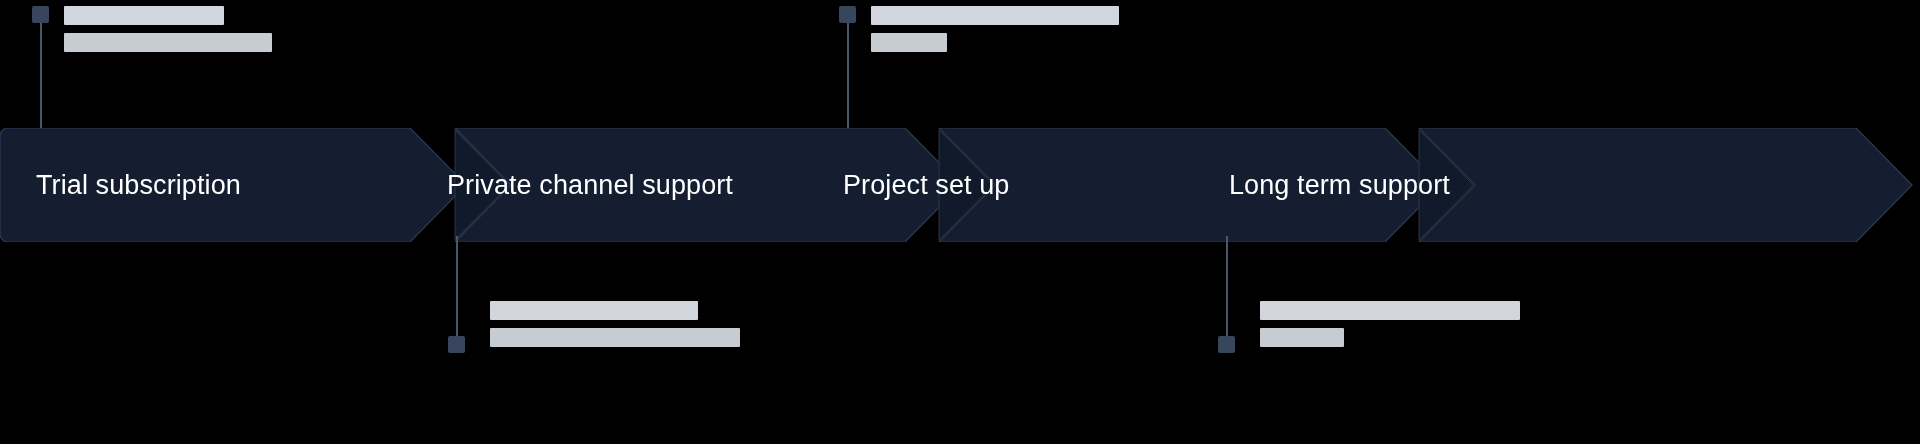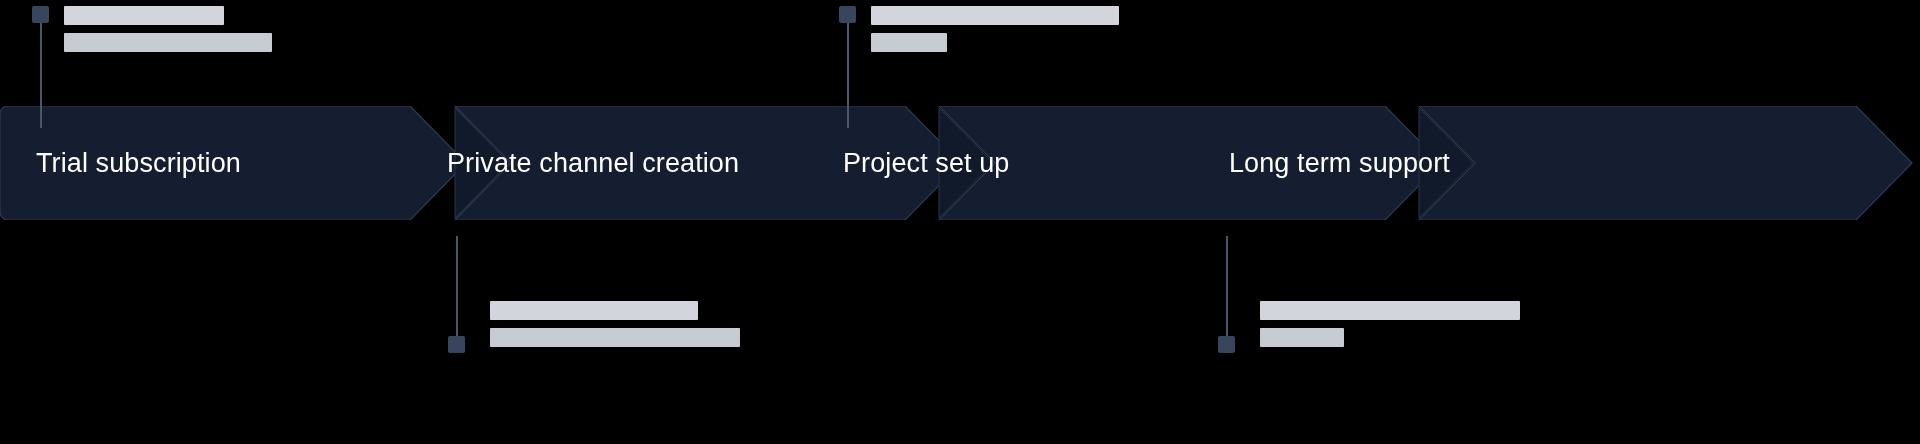--- a/index.html
+++ b/index.html
@@ -20,21 +20,21 @@
     inset: 0;
     width: 1920px;
     height: 444px;
     background: #000000;
   }
 
   
   #flow {
     position: absolute;
     left: 0;
-    top: 106px;
+    top: 128px;
     width: 1600px;
     height: 114px;
     padding-left: 28px;
   }
   .flow-svg {
     position: absolute;
     left: 0;
     top: 0;
     width: 1920px;
     height: 114px;
@@ -111,21 +111,21 @@
 
       <path d="M 939 0 L 1385 0 L 1441 57 L 1385 114 L 939 114 L 995 57 Z" fill="#151d31" stroke="#2e3a50" stroke-width="1.2" stroke-linejoin="round"></path>
       <path d="M 939 2 L 993 57 L 939 112 Z" fill="#111a2b" stroke="#2a3549" stroke-width="1"></path>
 
       <path d="M 1419 0 L 1856 0 L 1912 57 L 1856 114 L 1419 114 L 1475 57 Z" fill="#151d31" stroke="#2e3a50" stroke-width="1.2" stroke-linejoin="round"></path>
       <path d="M 1419 2 L 1473 57 L 1419 112 Z" fill="#111a2b" stroke="#2a3549" stroke-width="1"></path>
     </svg>
 
     <div class="stage-label" style="left:36px;">Trial subscription</div>
 
-    <div class="stage-label" style="left:447px;">Private channel creation</div>
+    <div class="stage-label" style="left:447px;">Private channel support</div>
 
     <div class="stage-label" style="left:1229px;">Long term support</div>
 
     <div class="stage-label" style="left:843px;">Project set up</div>
   </div>
 
   <div class="callout" style="left:0; top:0; width:320px; height:130px;">
     <div class="stem" style="left:40px; top:16px; height:112px;"></div>
     <div class="handle" style="left:32px; top:6px;"></div>
     <div class="redacted-block" style="left:64px; top:6px;">

